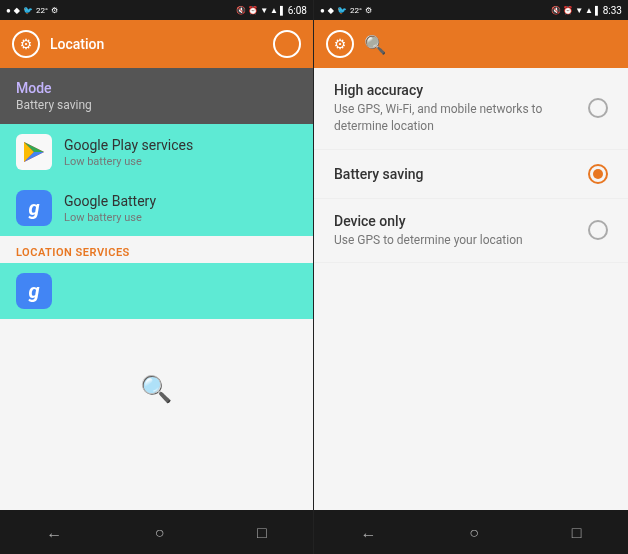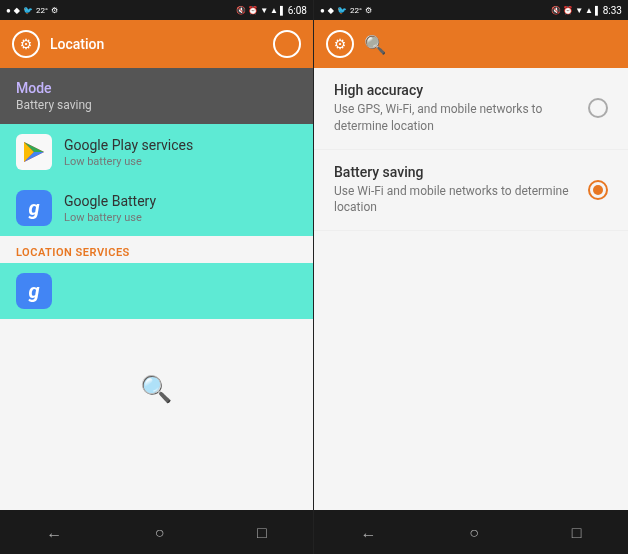--- a/index.html
+++ b/index.html
@@ -351,27 +351,33 @@
       <div class="option-text">
         <div class="option-title">High accuracy</div>
         <div class="option-sub">Use GPS, Wi-Fi, and mobile networks to determine location</div>
       </div>
       <div class="radio-btn"></div>
     </div>
 
     <div class="option-row">
       <div class="option-text">
         <div class="option-title">Battery saving</div>
-        <div class="option-sub">Use Wi-Fi and mobile networks to determine location</div>
       </div>
       <div class="radio-btn selected">
         <div class="radio-inner"></div>
       </div>
     </div>
 
+    <div class="option-row">
+      <div class="option-text">
+        <div class="option-title">Device only</div>
+        <div class="option-sub">Use GPS to determine your location</div>
+      </div>
+      <div class="radio-btn"></div>
+    </div>
 
   </div>
 
   <div class="bottom-bar">
     <span class="nav-btn">←</span>
     <span class="nav-btn">○</span>
     <span class="nav-btn">□</span>
   </div>
 </div>
 

